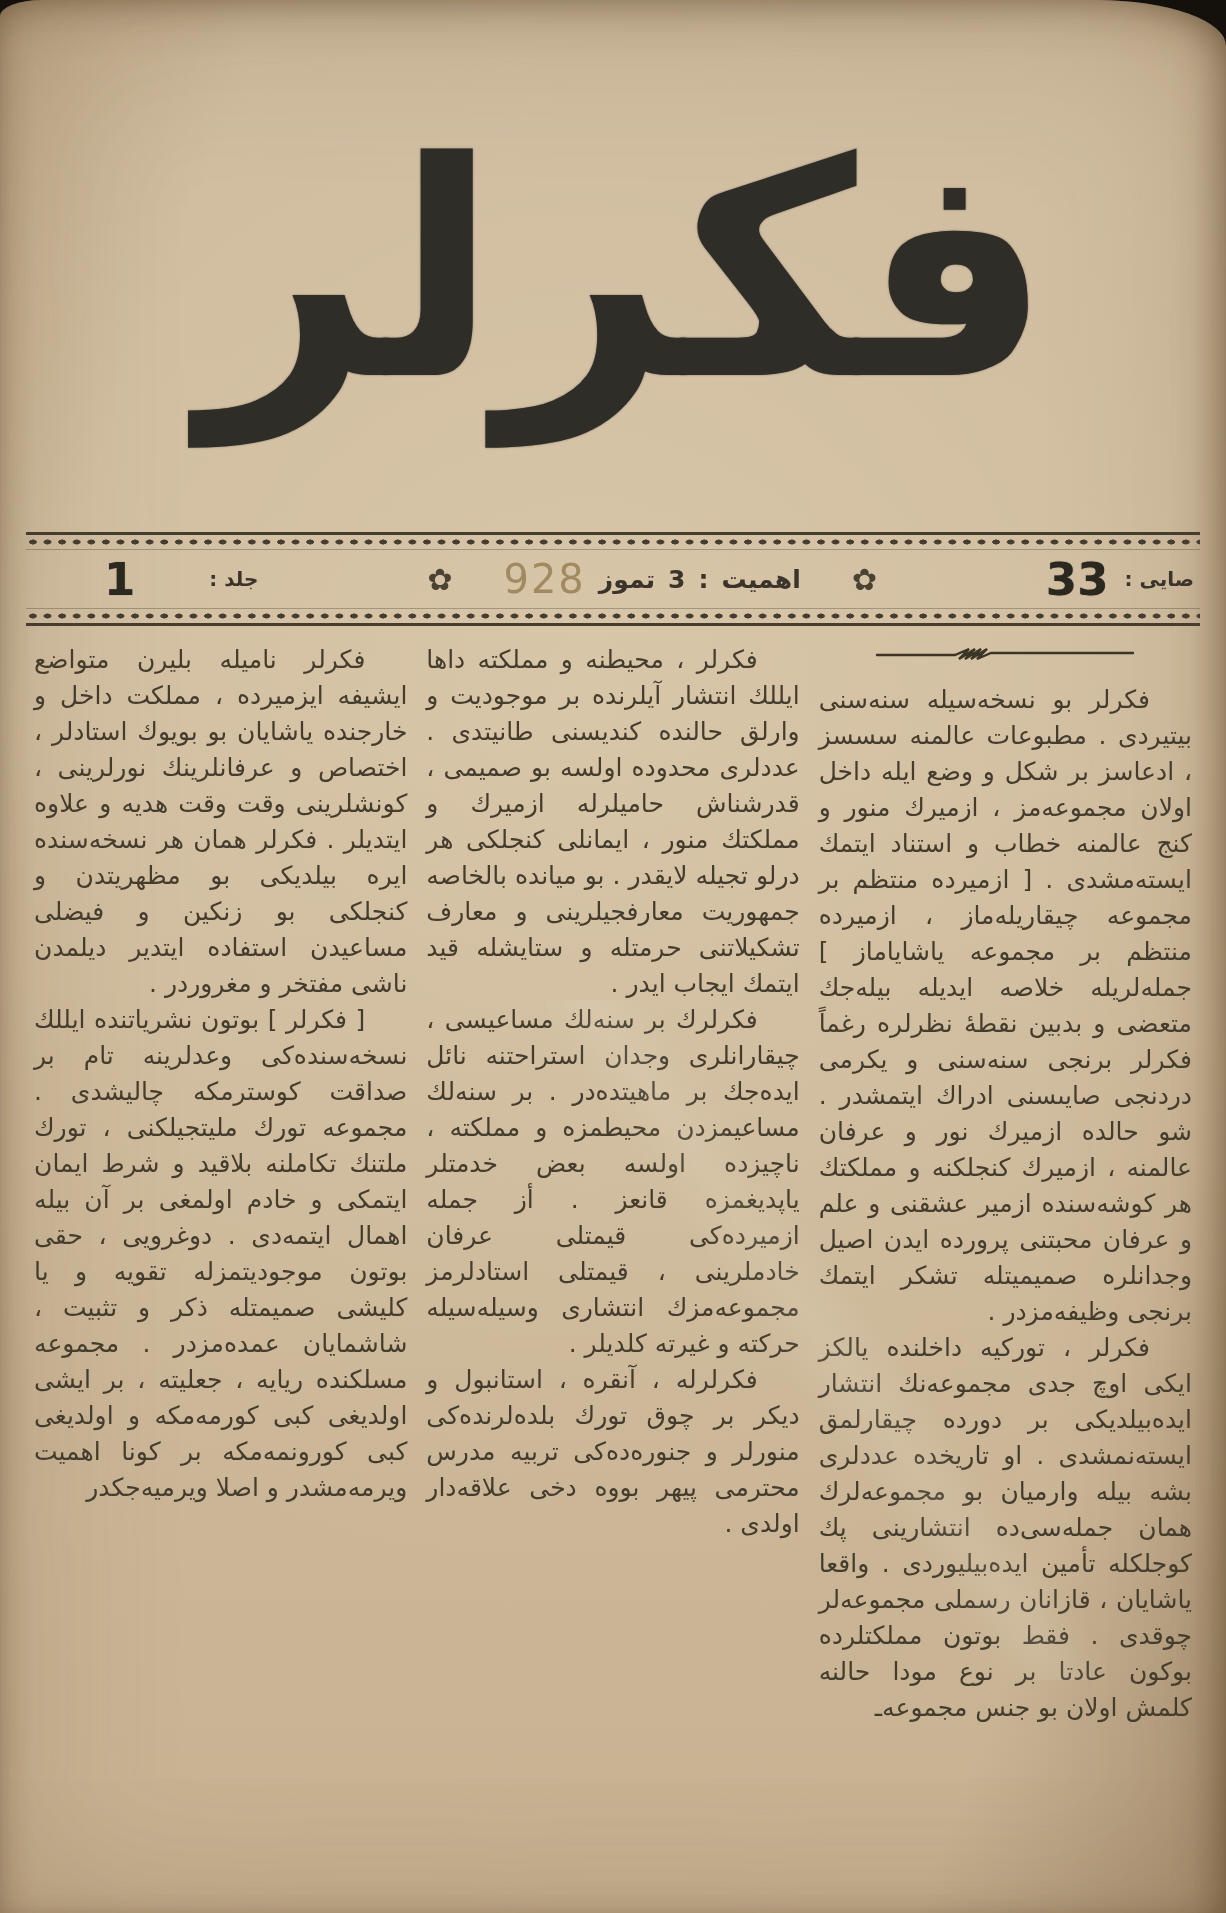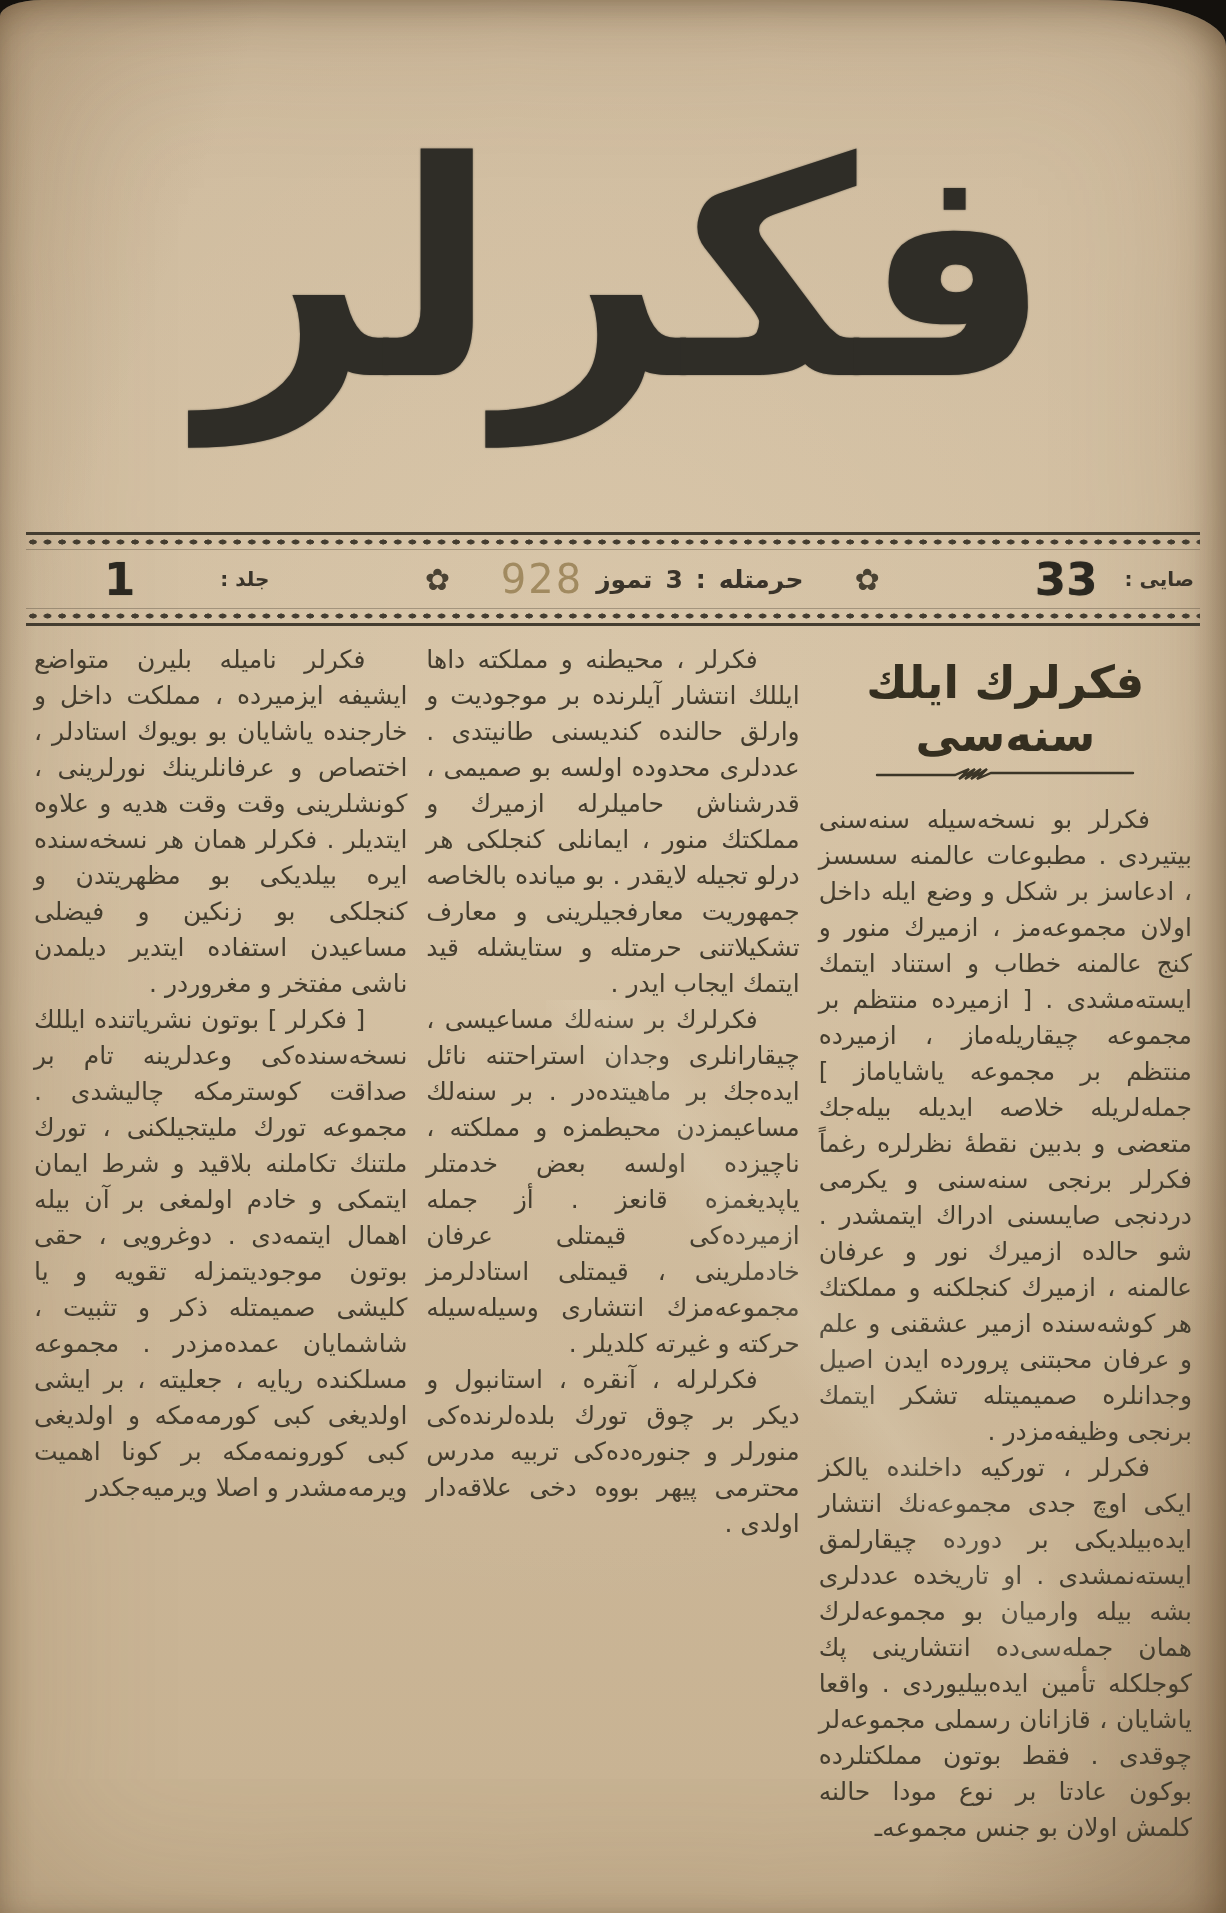--- a/index.html
+++ b/index.html
@@ -60,21 +60,21 @@
     height:58px;
     display:flex; align-items:center; justify-content:space-between;
   }
   .group{ display:flex; align-items:center; }
   .left-group{ margin-left:78px; gap:74px; }
   .right-group{ margin-right:6px; gap:16px; }
   .big-num{
     font-size:45px; font-weight:700; color:#2b2820; line-height:1;
     text-shadow:0 0 1px rgba(43,40,32,0.6);
   }
-  .small-label{ font-size:20px; font-weight:700; color:#3a342a; direction:rtl;margin-left:11px; }
+  .small-label{ font-size:20px; font-weight:700; color:#3a342a; direction:rtl; }
   .center-group{ gap:13px; }
   .flower{ font-size:30px; color:#4a4233; margin:0 38px; }
   .year{ font-size:40px; color:#a18a60; letter-spacing:2px; }
   .date-txt{ font-size:25px; font-weight:700; color:#3a342a; }
   .date-sep{ font-size:25px; font-weight:700; color:#3a342a; }
   
   .content{
     direction:rtl;
     display:flex;
     gap:19px;
@@ -116,37 +116,36 @@
         <span class="big-num">1</span>
         <span class="small-label">جلد :</span>
       </div>
 
       <div class="group center-group">
         <span class="flower">✿</span>
         <span class="year">928</span>
         <span class="date-txt">تموز</span>
         <span class="date-txt">3</span>
         <span class="date-sep">:</span>
-        <span class="date-txt">حرمتله</span>
+        <span class="date-txt">اهميت</span>
         <span class="flower">✿</span>
       </div>
 
       <div class="group right-group">
         <span class="big-num">33</span>
         <span class="small-label">صايى :</span>
       </div>
     </div>
 
     <div class="chain chain-bottom"></div>
   </div>
 
   <main class="content">
 
     <section class="col">
-      <h2 class="headline">فكرلرك ايلك سنه‌سى</h2>
       <div class="divider">
         <svg width="260" height="16" viewBox="0 0 260 16">
           <path d="M2 9 H80 l14 -6 -10 10 16 -10 -10 10 16 -10 -10 10 16 -10 -10 10 14 -6 H258" fill="none" stroke="#3b3527" stroke-width="2.4" stroke-linecap="round"></path>
         </svg>
       </div>
       <p class="indent">فكرلر بو نسخه‌سيله سنه‌سنى بيتيردى . مطبوعات عالمنه سسسز ، ادعاسز بر شكل و وضع ايله داخل اولان مجموعه‌مز ، ازميرك منور و كنج عالمنه خطاب و استناد ايتمك ايسته‌مشدى . [ ازميرده منتظم بر مجموعه چيقاريله‌ماز ، ازميرده منتظم بر مجموعه ياشاياماز ] جمله‌لريله خلاصه ايديله بيله‌جك متعضى و بدبين نقطهٔ نظرلره رغماً فكرلر برنجى سنه‌سنى و يكرمى دردنجى صايىسنى ادراك ايتمشدر . شو حالده ازميرك نور و عرفان عالمنه ، ازميرك كنجلكنه و مملكتك هر كوشه‌سنده ازمير عشقنى و علم و عرفان محبتنى پرورده ايدن اصيل وجدانلره صميميتله تشكر ايتمك برنجى وظيفه‌مزدر .</p>
       <p class="indent">فكرلر ، توركيه داخلنده يالكز ايكى اوچ جدى مجموعه‌نك انتشار ايده‌بيلديكى بر دورده چيقارلمق ايسته‌نمشدى . او تاريخده عددلرى بشه بيله وارميان بو مجموعه‌لرك همان جمله‌سى‌ده انتشارينى پك كوجلكله تأمين ايده‌بيليوردى . واقعا ياشايان ، قازانان رسملى مجموعه‌لر چوقدى . فقط بوتون مملكتلرده بوكون عادتا بر نوع مودا حالنه كلمش اولان بو جنس مجموعه‌ـ</p>
     </section>
 
     <section class="col">

